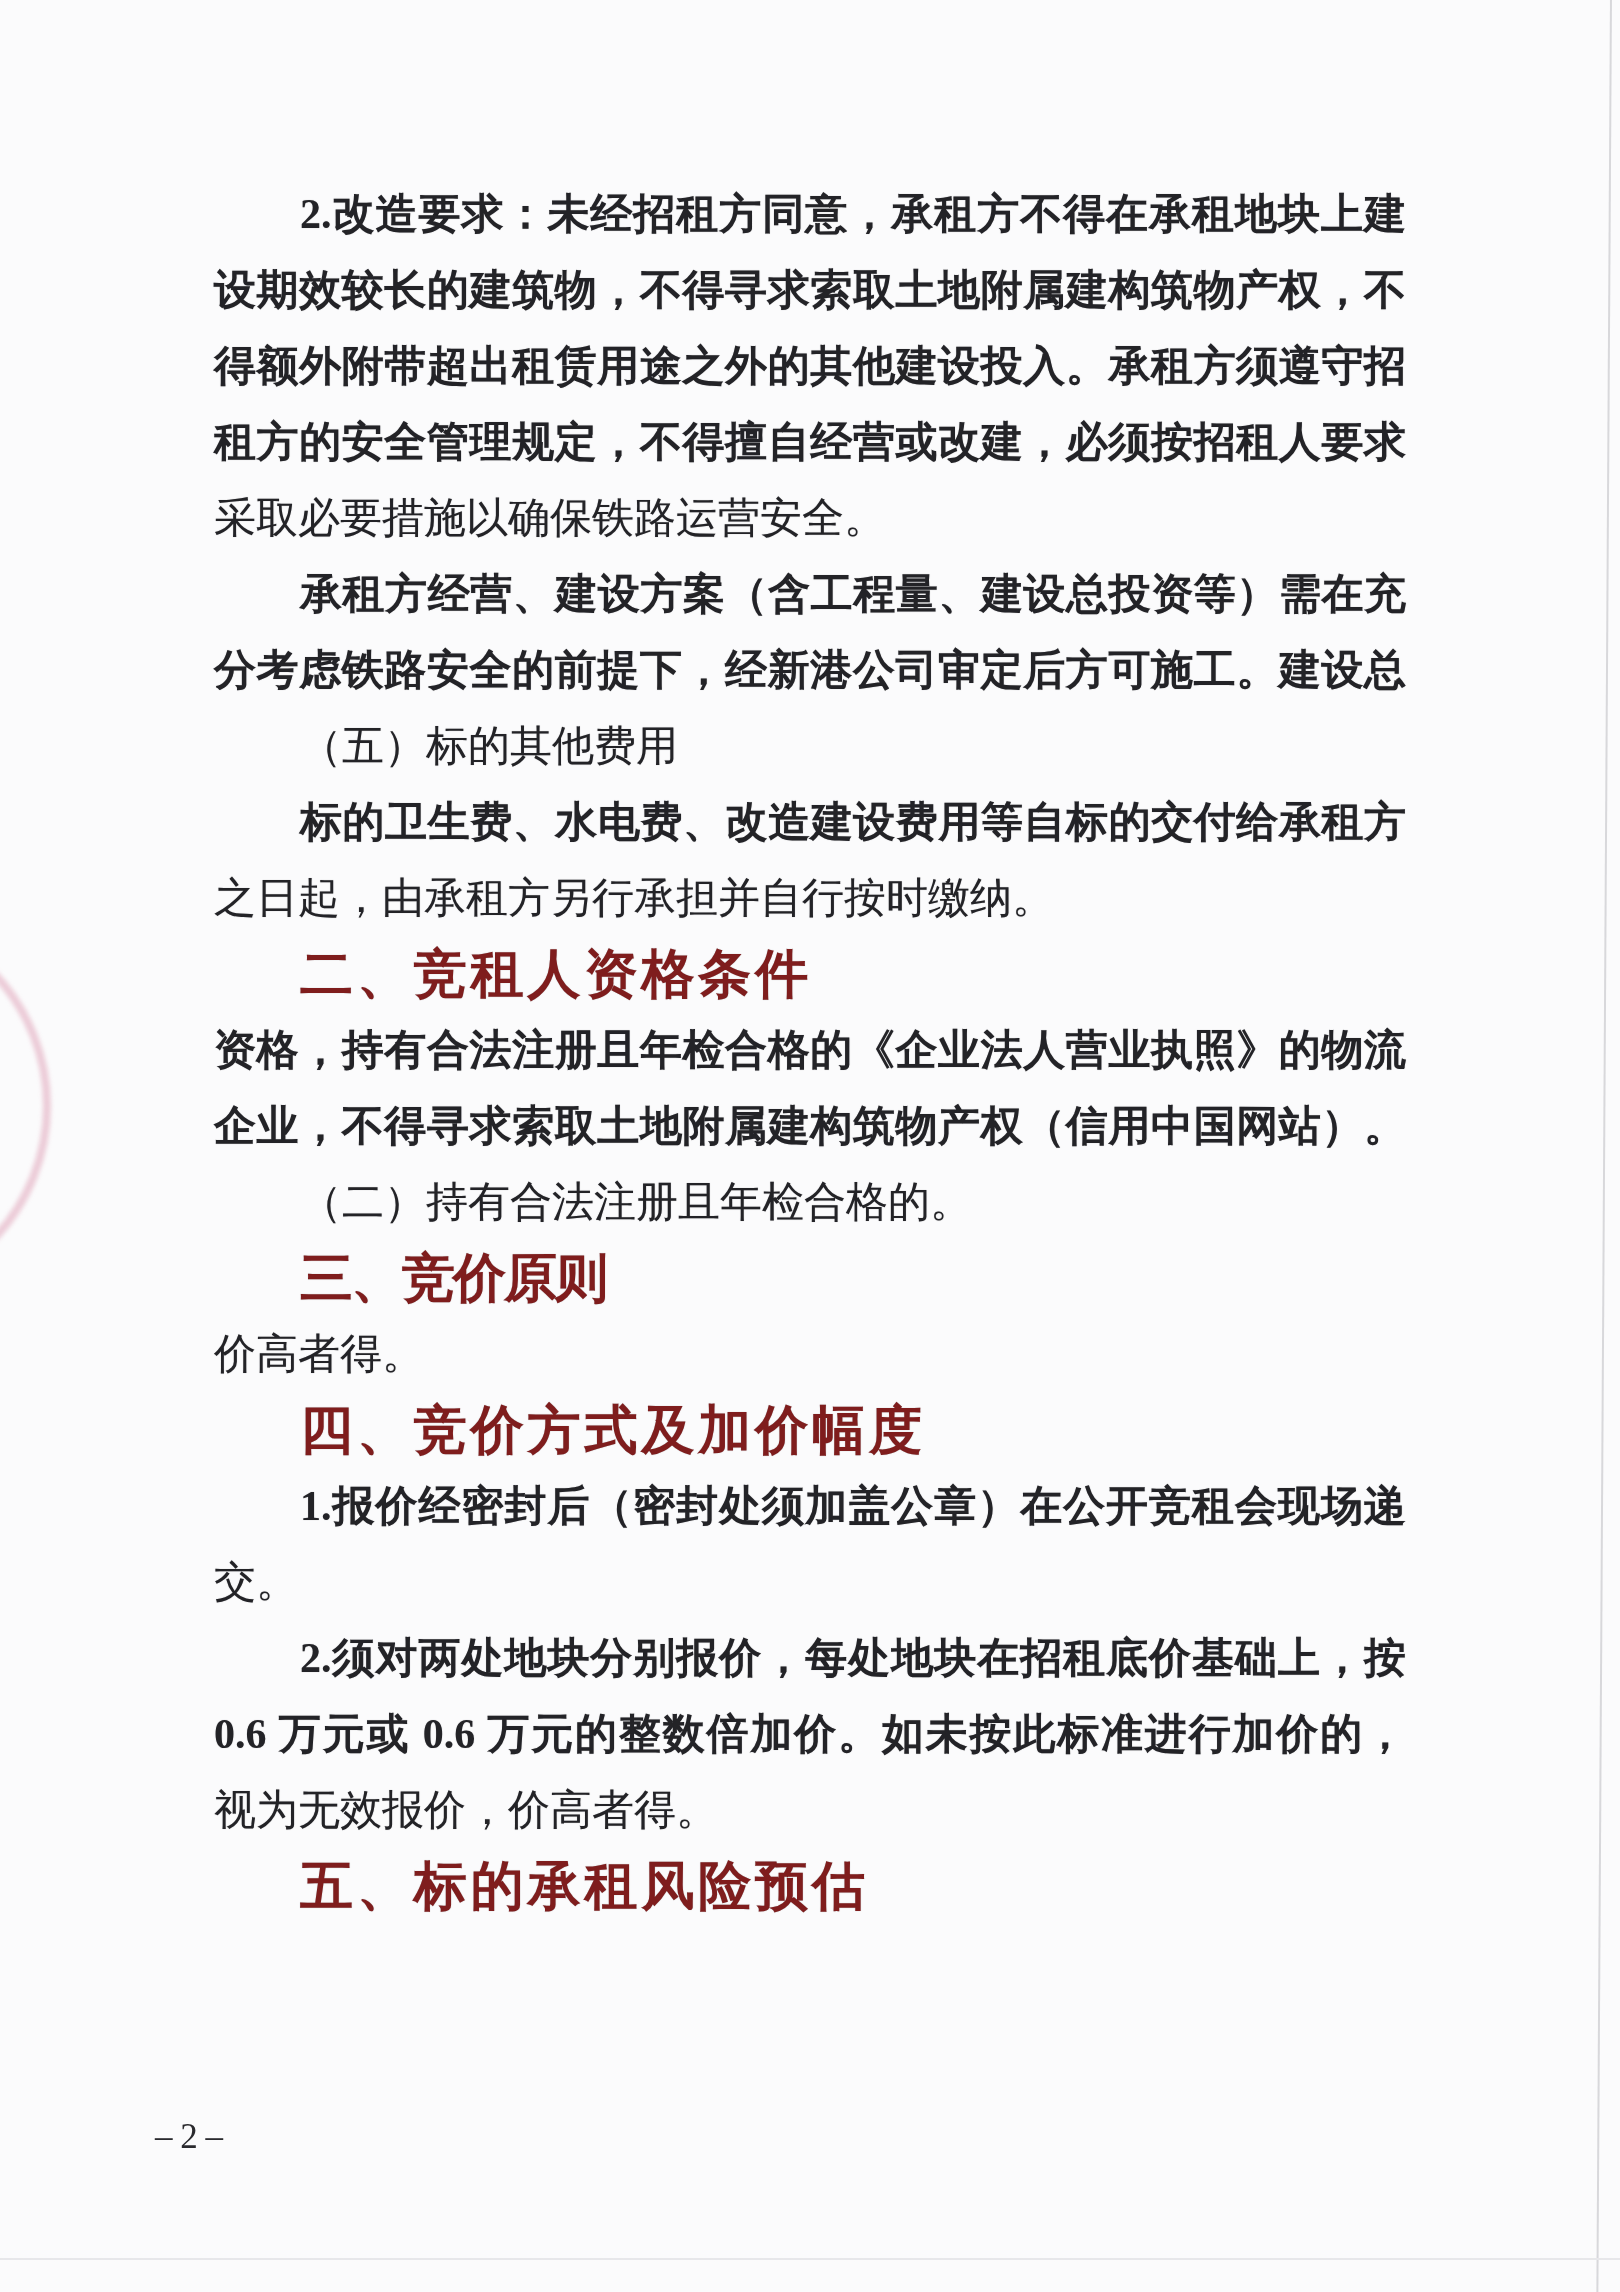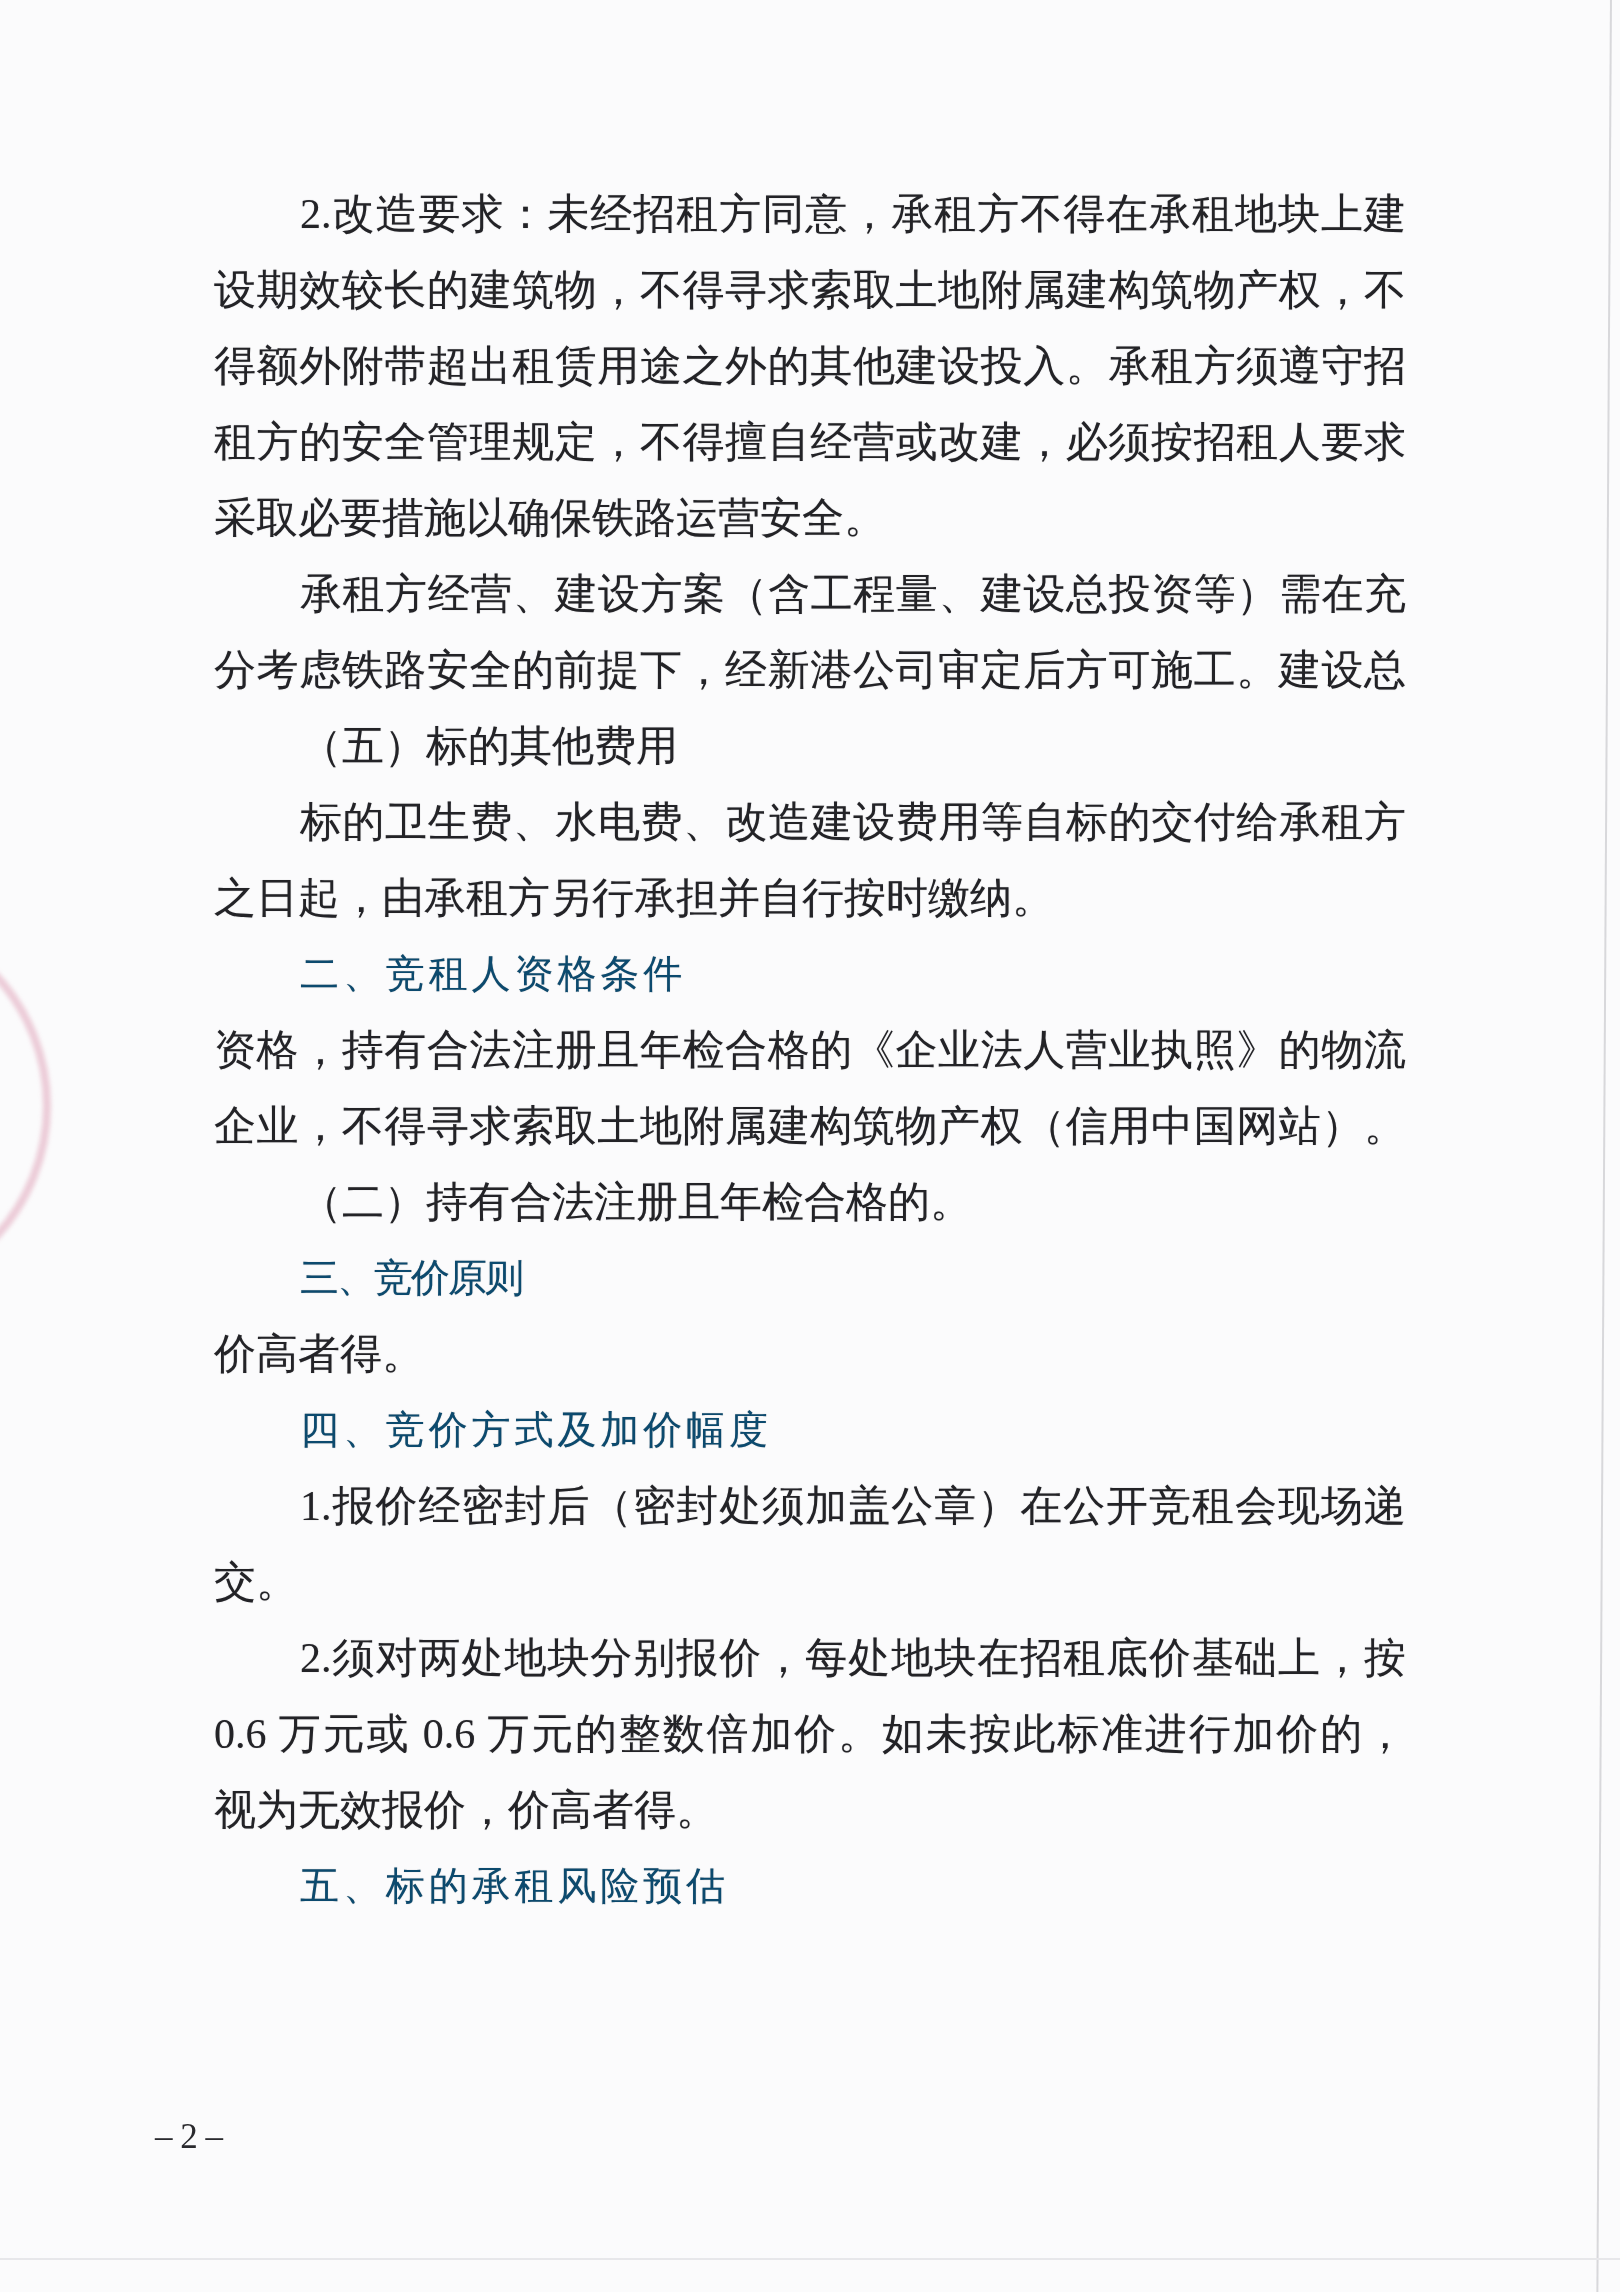--- a/index.html
+++ b/index.html
@@ -29,28 +29,29 @@
     color: #232327;
     white-space: nowrap;
     word-break: keep-all;
     text-shadow: 0 0 1px rgba(30,30,35,0.35);
   }
   .line.fill {
     white-space: normal;
     text-align: justify;
     text-align-last: justify;
     text-justify: inter-character;
+    font-weight: bold;
   }
   .line.indent { text-indent: 86px; }
   .line.heading {
     font-family: "Liberation Sans", "DejaVu Sans", sans-serif;
-    font-weight: 400;
-    font-size: 39px;
+    font-weight: 700;
+    font-size: 53px;
     letter-spacing: 3.9px;
-    color: #0c4a6e;
+    color: #7f1d1d;
   }
   
   .doc-body .line:nth-child(15) { letter-spacing: -2px; }
 
   .page-number {
     position: absolute;
     left: 155px;
     top: 2099px;
     height: 76px;
     line-height: 76px;

